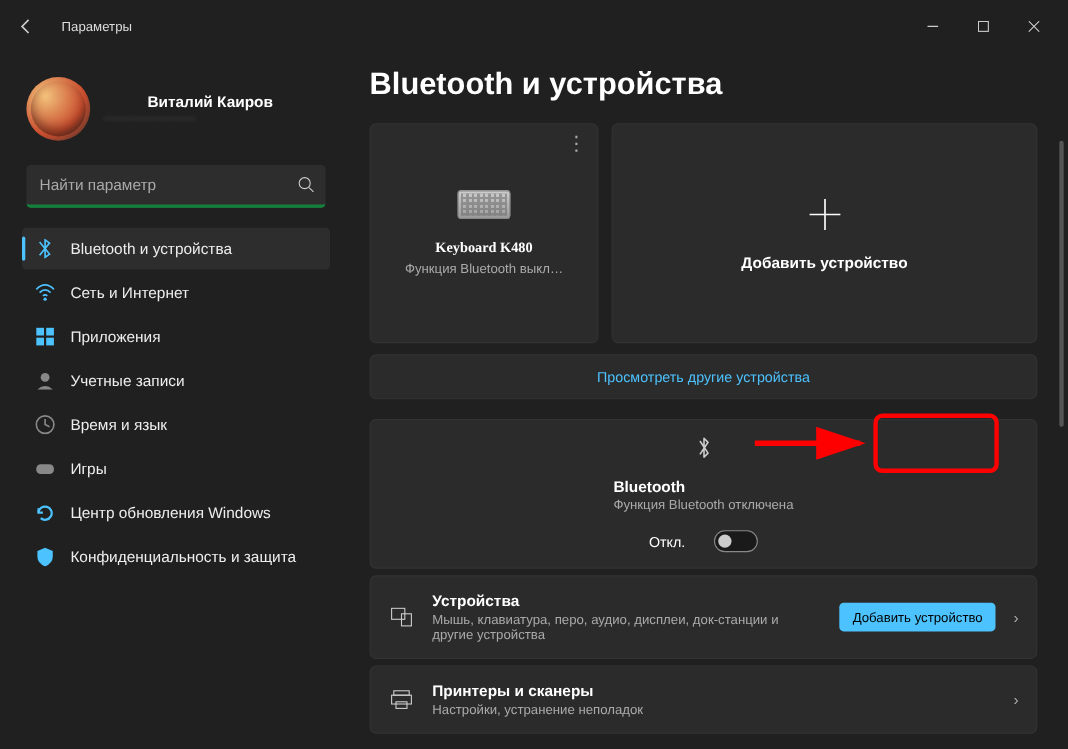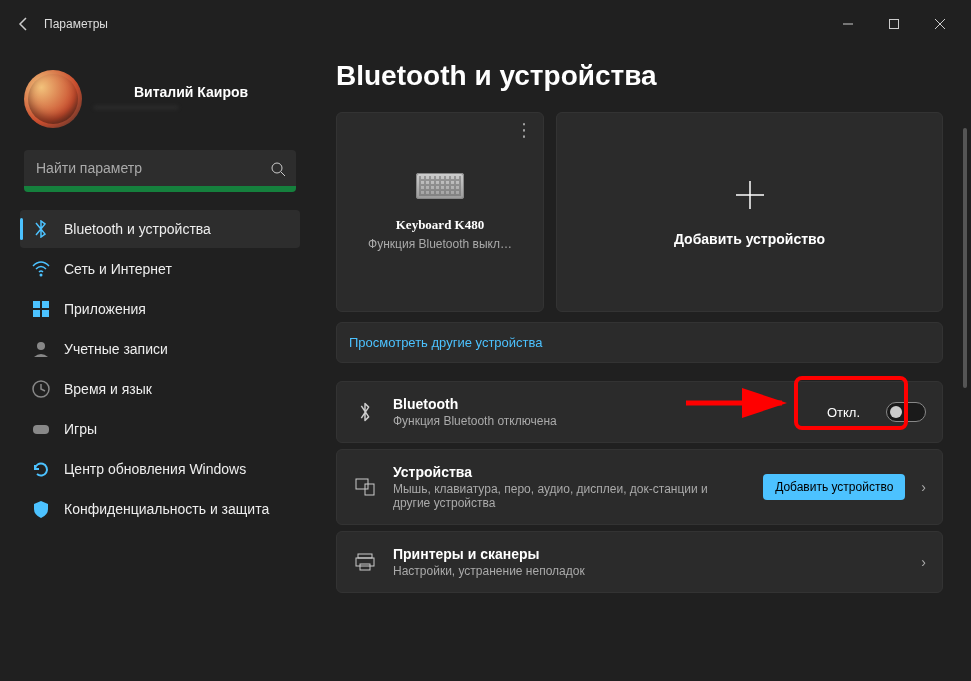--- a/index.html
+++ b/index.html
@@ -1,50 +1,50 @@
 <!DOCTYPE html>
 <html><head>
 <meta charset="utf-8">
 <style>
   * { box-sizing: border-box; margin: 0; padding: 0; font-family: "Segoe UI", sans-serif; }
   body { background: #202020; color: #fff; width: 971px; height: 681px; overflow: hidden; position: relative; }
   .titlebar { height: 48px; display: flex; align-items: center; padding: 0 8px; }
   .back-arrow { width: 32px; height: 32px; display:flex; align-items:center; justify-content:center; color:#ccc; }
-  .titlebar .title { font-size: 12px; color: #ddd; margin-left: 4px; }
+  .titlebar .title { font-size: 12px; color: #ddd; margin-left: 16px; }
   .window-controls { margin-left: auto; display: flex; }
   .window-controls div { width: 46px; height: 40px; display: flex; align-items:center; justify-content:center; color:#ccc; }
   .layout { display: flex; height: calc(100% - 48px); }
   .sidebar { width: 308px; padding: 12px 8px 0 20px; display: flex; flex-direction: column; }
   .profile { display: flex; align-items: center; gap: 12px; padding: 10px 4px 18px 4px; }
   .avatar { width: 58px; height: 58px; border-radius: 50%; background: radial-gradient(circle at 30% 30%, #f2c27b, #c94d2e 60%, #2a2a2a); position: relative; }
   .avatar::after{content:""; position:absolute; inset:4px; border-radius:50%; box-shadow: inset 0 -6px 10px rgba(0,0,0,.4);}
   .profile-text .name { font-size: 14px; font-weight: 600; margin-left: 40px; }
   .profile-text .email { font-size: 12px; color: #555; filter: blur(2px); }
   .search { position: relative; margin: 4px 4px 18px 4px; }
-  .search input { width: 100%; background: #2d2d2d; border: none; border-bottom: 6px solid #15803d; color:#fff; padding: 10px 36px 10px 12px; font-size: 14px; border-radius: 4px; outline:none;}
+  .search input { width: 100%; background: #2d2d2d; border: none; border-bottom: 3px solid #15803d; color:#fff; padding: 10px 36px 10px 12px; font-size: 14px; border-radius: 4px; outline:none;}
   .search input::placeholder{color:#aaa;}
   .search .sicon { position:absolute; right:10px; top:50%; transform: translateY(-50%); color:#ccc; }
   .nav { display:flex; flex-direction:column; gap: 2px; }
   .nav-item { display:flex; align-items:center; gap: 14px; padding: 10px 12px; border-radius: 4px; font-size: 14px; color:#eee; cursor:pointer; position:relative;}
   .nav-item.active { background: #2d2d2d; }
   .nav-item.active::before { content:""; position:absolute; left:0; top:8px; bottom:8px; width:3px; background:#4cc2ff; border-radius: 2px; }
   .nav-item .nicon { width:18px; height:18px; display:flex; align-items:center; justify-content:center; }
   .main { flex:1; padding: 12px 28px 0 28px; overflow:hidden; position:relative;}
   .page-title { font-size: 28px; font-weight: 600; margin-bottom: 20px; }
   .cards { display:flex; gap:12px; }
   .card { background: #2b2b2b; border: 1px solid #333; border-radius: 6px; height: 200px; position:relative;}
   .card.device { width: 208px; display:flex; flex-direction:column; align-items:center; justify-content:center; text-align:center; padding:12px;}
   .card.device .more { position:absolute; top:6px; right:8px; color:#aaa; font-size:18px; letter-spacing:2px;}
   .card.add { flex:1; display:flex; flex-direction:column; align-items:center; justify-content:center; gap:18px;}
   .kb-icon { width:48px; height:26px; border-radius:3px; background:linear-gradient(#cfcfcf,#9a9a9a); box-shadow: inset 0 0 0 1px #888; position:relative;}
   .kb-icon::after{content:""; position:absolute; inset:3px; background: repeating-linear-gradient(90deg,#666 0 2px, transparent 2px 5px), repeating-linear-gradient(0deg,#666 0 2px, transparent 2px 5px); opacity:.5;}
   .card .dev-name{ font-size:13px; font-weight:600; margin-top:18px;font-family:Liberation Serif, serif;}
   .card .dev-sub{ font-size:12px; color:#aaa; margin-top:4px; max-width:170px; white-space:nowrap; overflow:hidden; text-overflow:ellipsis;}
   .plus-icon svg{display:block;}
-  .link-row{ background:#2b2b2b; border:1px solid #333; border-radius:6px;text-align:left; padding:12px; font-size:13px; color:#4cc2ff; margin-top:10px; cursor:pointer;}
+  .link-row{ background:#2b2b2b; border:1px solid #333; border-radius:6px;text-align:center; padding:12px; font-size:13px; color:#4cc2ff; margin-top:10px; cursor:pointer;}
   .list{ margin-top:18px; display:flex; flex-direction:column; gap:6px;}
   .list-row{ background:#2b2b2b; border:1px solid #333; border-radius:6px; padding:14px 16px; display:flex; align-items:center; gap:16px; cursor:pointer;}
   .list-row .ricon{ width:24px; display:flex; justify-content:center; color:#ccc;}
   .list-row .texts{ flex:1;}
   .list-row .rtitle{ font-size:14px; font-weight:600;}
   .list-row .rsub{ font-size:12px; color:#aaa; margin-top:2px;}
   .toggle-wrap{ display:flex; align-items:center; gap:26px;}
   .toggle-label{ font-size:13px;}
   .toggle{ width:40px; height:20px; border-radius:10px; background:#1a1a1a; border:1px solid #888; position:relative;}
   .toggle .knob{ width:12px; height:12px; border-radius:50%; background:#ccc; position:absolute; top:3px; left:3px;}
@@ -193,21 +193,21 @@
               <line x1="4" y1="18" x2="32" y2="18" stroke="#fff" stroke-width="1.5"></line>
             </svg>
         </span>
         <div style="font-size:14px;font-weight:600;">Добавить устройство</div>
       </div>
     </div>
 
     <div class="link-row">Просмотреть другие устройства</div>
 
     <div class="list">
-      <div class="list-row" style="cursor:default;">
+      <div class="list-row" style="cursor:default;flex-direction:column;">
         <div class="ricon">
           <svg width="18" height="22" viewBox="0 0 12 18">
               <path d="M3 4 L9 13 L6 16 L6 2 L9 5 L3 14" stroke="#ccc" stroke-width="1.2" fill="none" stroke-linejoin="round"></path>
             </svg>
         </div>
         <div class="texts">
           <div class="rtitle">Bluetooth</div>
           <div class="rsub">Функция Bluetooth отключена</div>
         </div>
         <div class="toggle-wrap">

